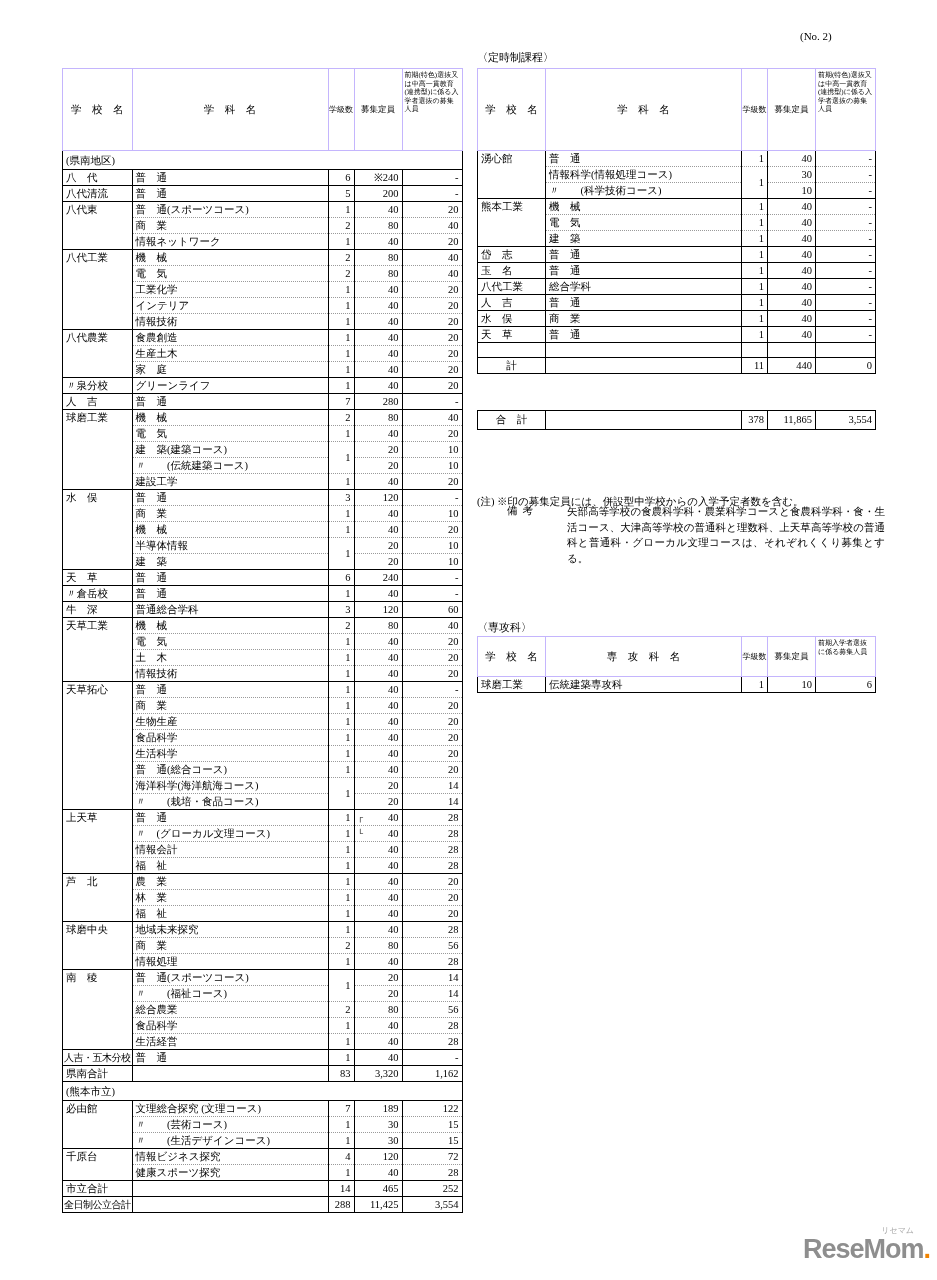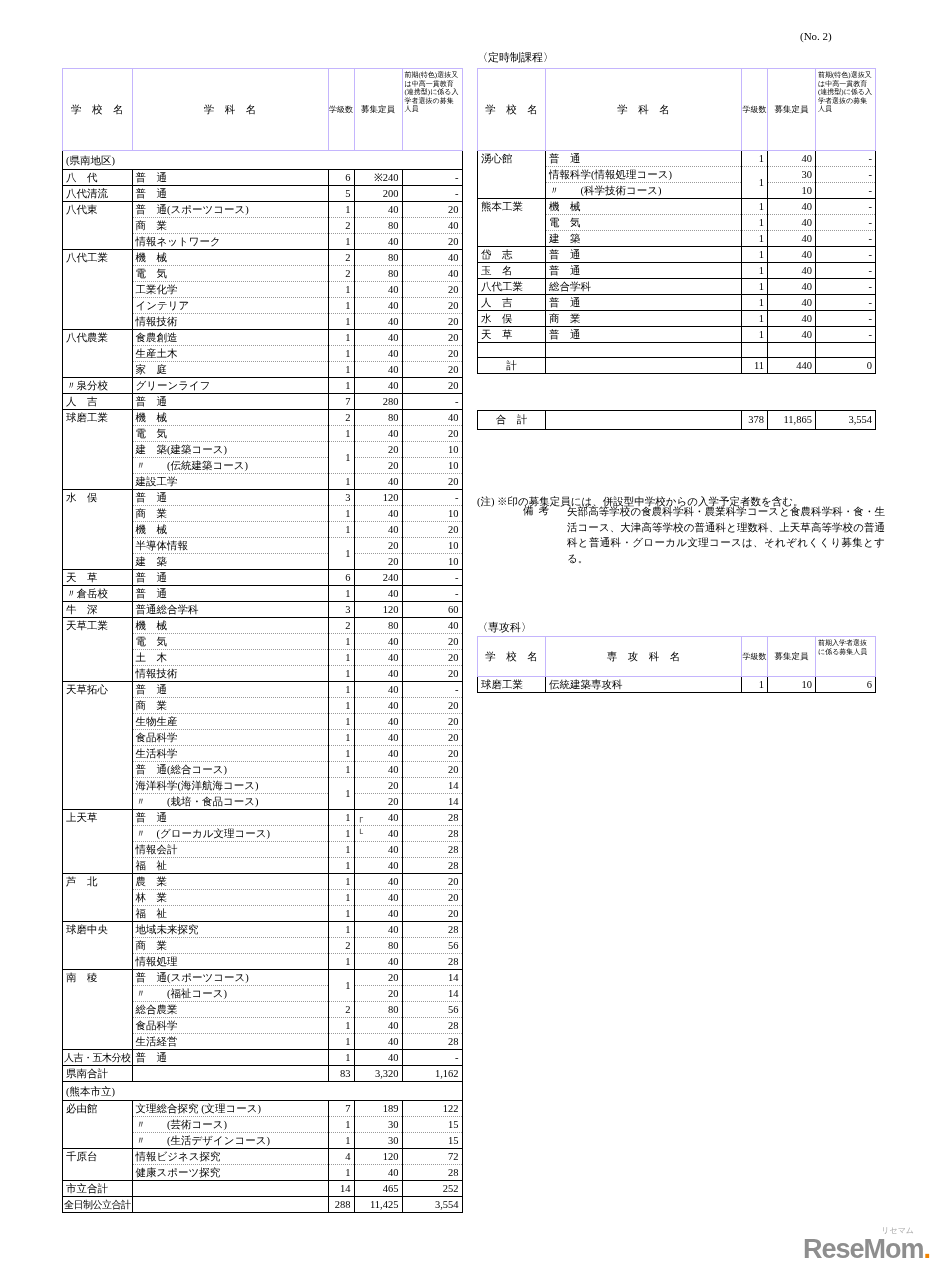--- a/index.html
+++ b/index.html
@@ -8,21 +8,21 @@
     width: 937px; height: 1280px; background: #ffffff; position: relative;
     font-family: "Liberation Serif", "DejaVu Serif", serif; color: #000;
   }
   .abs { position: absolute; }
   .pageno { left: 800px; top: 30px; font-size: 11px; }
   .fulltime { left: 62px; top: 68px; }
   .pt-title { left: 477px; top: 50px; font-size: 11px; }
   .parttime { left: 477px; top: 68px; }
   .grandtotal { left: 477px; top: 410px; }
   .note { left: 477px; top: 472px; font-size: 10.5px; margin-top: 23px; }
-  .remarks-label { left: 507px; top: 504px; font-size: 10.5px; letter-spacing: 5px; margin-left: 16px; }
+  .remarks-label { left: 507px; top: 504px; font-size: 10.5px; letter-spacing: 5px; }
   .remarks-text { left: 567px; top: 504px; width: 318px; font-size: 10.5px; line-height: 15.5px; text-align: justify; }
   .sk-title { left: 477px; top: 620px; font-size: 11px; }
   .senkoka { left: 477px; top: 636px; }
   .logo { left: 780px; top: 1226px; width: 150px; text-align: right;
           font-family: "Liberation Sans", "DejaVu Sans", sans-serif; }
   .logo .jp { display: block; font-size: 8px; color: #a8a8a8; margin-right: 16px; line-height: 9px; }
   .logo .en { font-size: 27px; font-weight: bold; color: #8e8e8e; letter-spacing: -1px; line-height: 28px; }
   .logo .dot { color: #f08300; }
 
   table.t { border-collapse: collapse; table-layout: fixed; border: 1px solid #000; }

